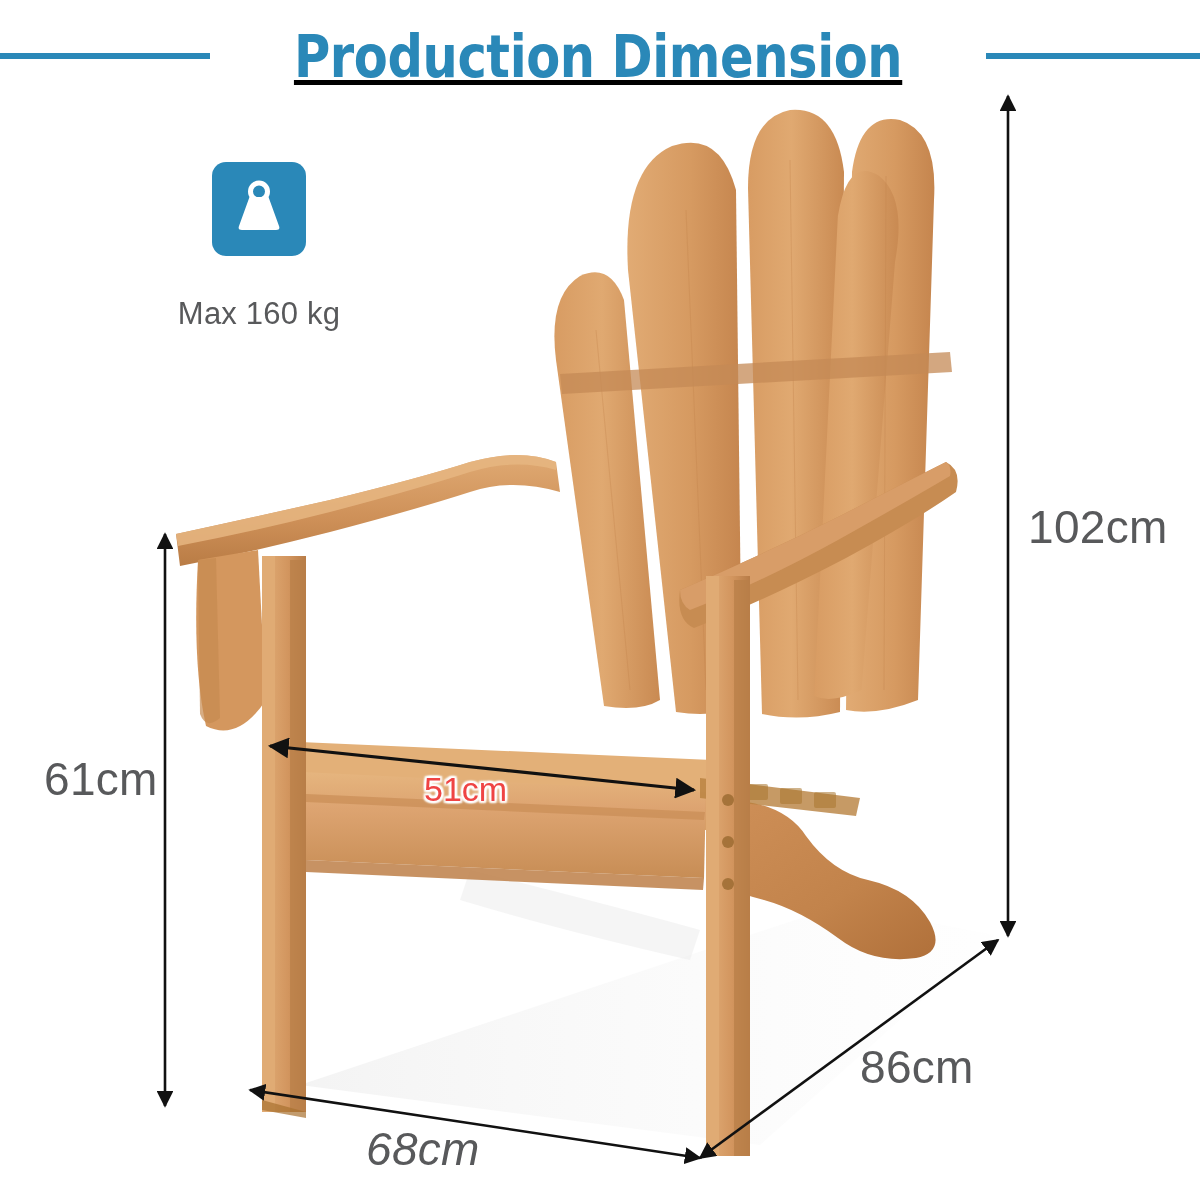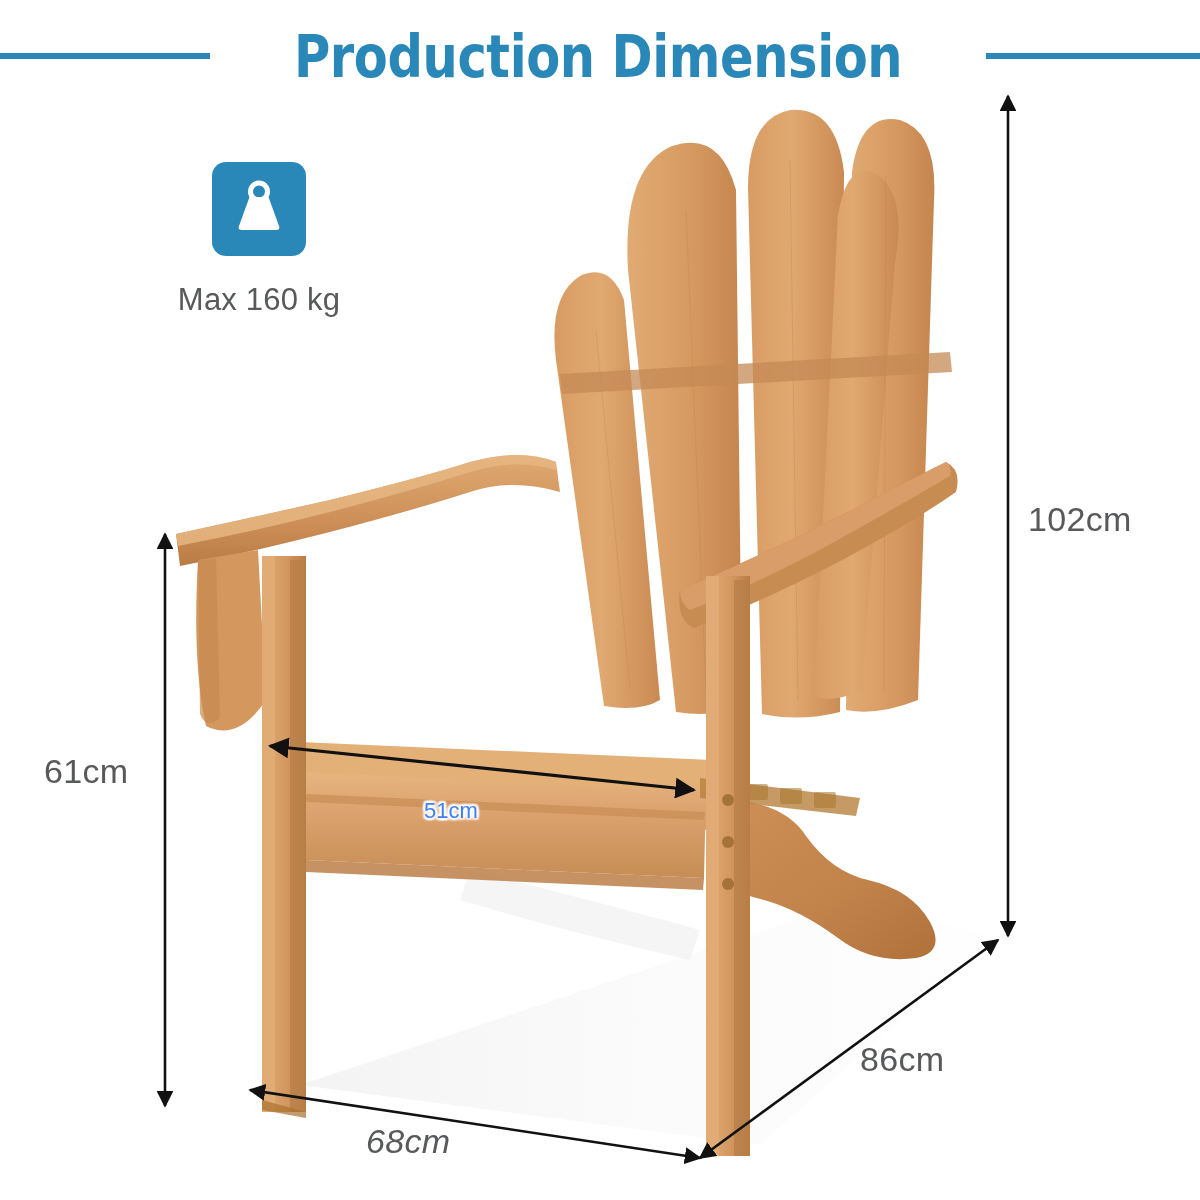--- a/index.html
+++ b/index.html
@@ -21,20 +21,21 @@
   
   #title-bar {
     position: absolute;
     left: 0;
     top: 18px;
     width: 1200px;
     height: 76px;
     display: flex;
     align-items: center;
     justify-content: center;
+    text-decoration: underline;
   }
   .title-rule {
     height: 6px;
     background: #2a88b8;
     flex: 0 0 auto;
   }
   .title-rule.left  { width: 246px; margin-right: 26px; }
   .title-rule.right { width: 250px; margin-left: 26px; }
   #page-title {
     font-family: "DejaVu Sans", sans-serif;
@@ -60,62 +61,61 @@
     width: 94px;
     height: 94px;
     border-radius: 14px;
     background: #2a88b8;
     margin: 0 auto;
     display: flex;
     align-items: center;
     justify-content: center;
   }
   #weight-caption {
-    margin-top: 24px;
+    margin-top: 38px;
     color: #58595b;
     font-size: 31px;
     line-height: 1.30;
     letter-spacing: 0.2px;
   }
   #weight-caption .line { display: block; white-space: nowrap; }
 
   
   #chair-figure {
     position: absolute;
     left: 0;
     top: 0;
     width: 1200px;
     height: 1200px;
   }
 
   
   .dim-label {
     position: absolute;
     color: #58595b;
-    font-size: 34px;
+    font-size: 46px;
     white-space: nowrap;
     letter-spacing: 0.3px;
   }
   #label-102 { left: 1028px; top: 500px; }
   #label-61  { left: 44px;   top: 752px; }
   #label-68  { left: 366px;  top: 1122px; font-style: italic; }
   #label-86  { left: 860px;  top: 1040px; }
   #label-51 {
     position: absolute;
     left: 424px;
     top: 770px;
-    color: #3b82f6;
-    font-size: 22px;
+    color: #ef4444;
+    font-size: 34px;
     white-space: nowrap;
     text-shadow:
       2px 0 2px #ffffff, -2px 0 2px #ffffff,
       0 2px 2px #ffffff, 0 -2px 2px #ffffff,
       2px 2px 2px #ffffff, -2px -2px 2px #ffffff,
       2px -2px 2px #ffffff, -2px 2px 2px #ffffff;
-    margin-top: 28px;
   }
 </style>
 </head>
 <body>
 
 <div id="page">
 
   <div id="title-bar">
     <div class="title-rule left"></div>
     <div id="page-title">Production Dimension</div>

